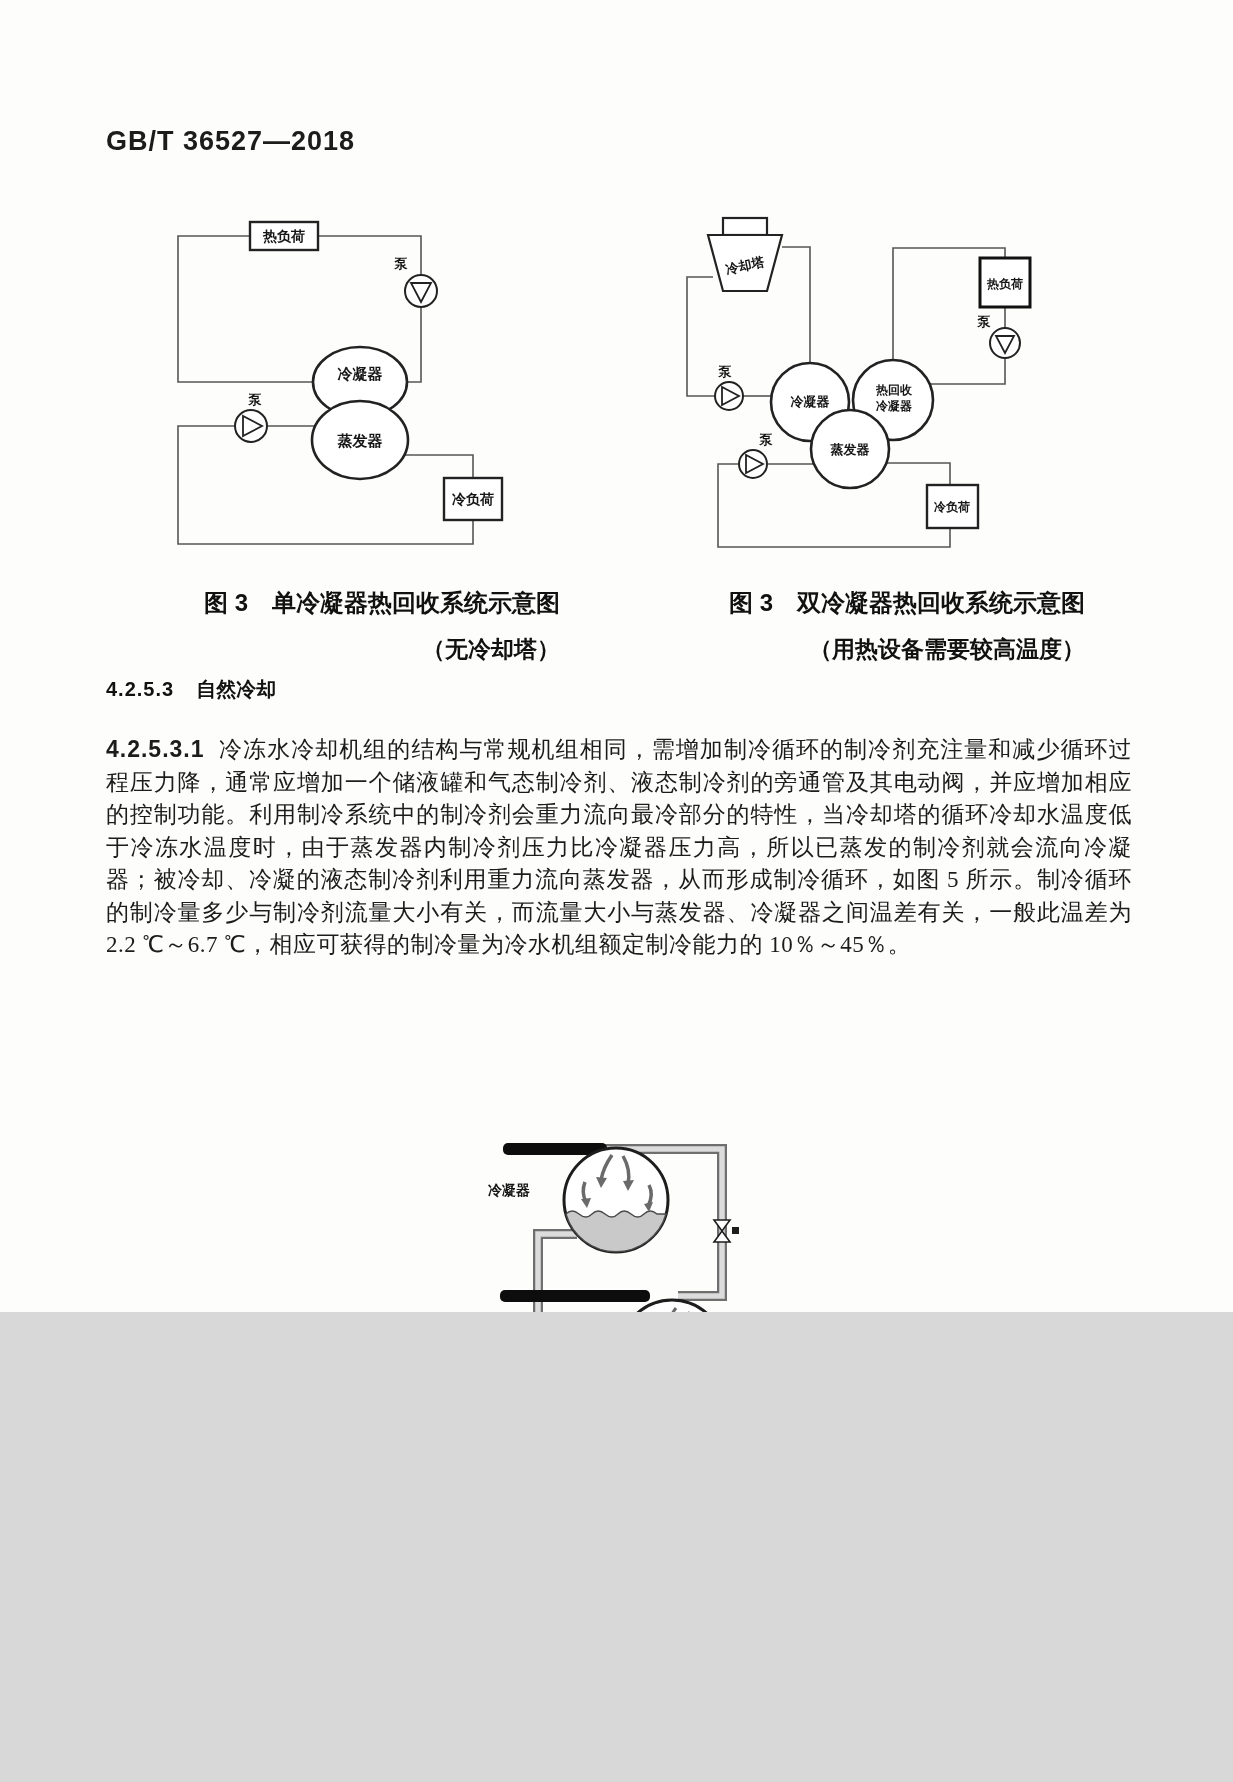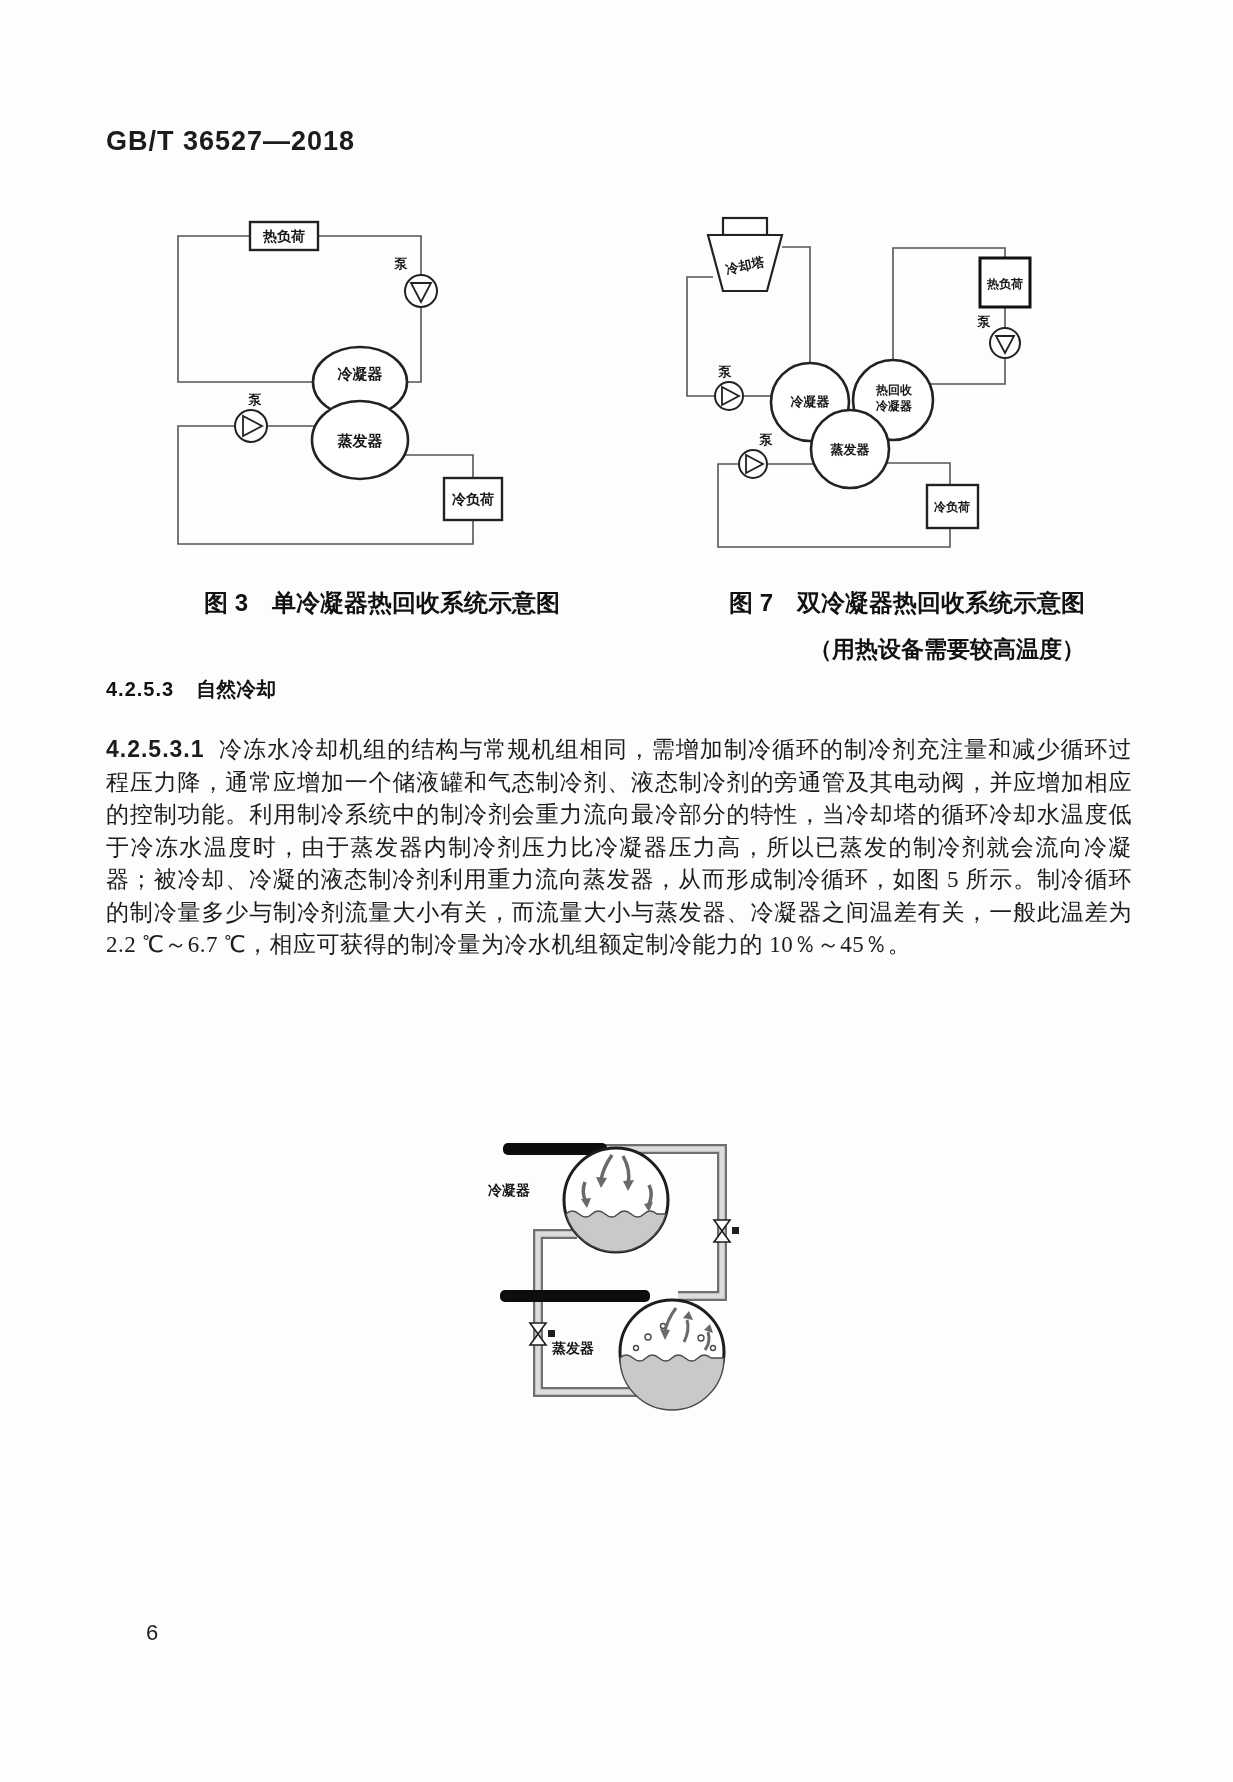--- a/index.html
+++ b/index.html
@@ -1,18 +1,18 @@
 <!DOCTYPE html>
 <html><head>
 <meta charset="utf-8">
 <style>
   html,body{margin:0;padding:0;background:#d8d8d8;}
   .page{
     position:relative;
-    width:1233px;height:1782px;
+    width:1233px;height:1312px;
     margin:0 auto;
     background:#fdfdfb;
     font-family:"Liberation Serif",serif;
     color:#1c1c1c;
     overflow:hidden;
   }
   .doc-header{
     position:absolute;left:106px;top:126px;
     font-family:"Liberation Sans",sans-serif;
     font-weight:bold;font-size:27px;letter-spacing:1px;
@@ -143,23 +143,24 @@
       <circle cx="365" cy="155" r="15" fill="#fff" stroke="#222" stroke-width="2"></circle>
       <polygon points="356,148 374,148 365,165" fill="none" stroke="#222" stroke-width="1.8"></polygon>
     </g>
 
     <rect x="287" y="297" width="51" height="43" fill="#fff" stroke="#222" stroke-width="2.4"></rect>
     <text x="312" y="323" font-size="12" text-anchor="middle">冷负荷</text>
   </svg>
 
   <div class="fig-caption" style="left:130px;top:580px;width:430px;">
     <div>图 3　单冷凝器热回收系统示意图</div>
+    <div class="sub">（无冷却塔）</div>
   </div>
   <div class="fig-caption" style="left:655px;top:580px;width:430px;">
-    <div>图 7　双冷凝器热回收系统示意图</div>
+    <div>图 3　双冷凝器热回收系统示意图</div>
     <div class="sub">（用热设备需要较高温度）</div>
   </div>
 
   <div class="section-heading">
     <span class="sec-num">4.2.5.3</span><span>自然冷却</span>
   </div>
 
   <div class="text-block">
     <p class="clause"><span class="clause-num">4.2.5.3.1</span><span>冷冻水冷却机组的结构与常规机组相同，需增加制冷循环的制冷剂充注量和减少循环过程压力降，通常应增加一个储液罐和气态制冷剂、液态制冷剂的旁通管及其电动阀，并应增加相应的控制功能。利用制冷系统中的制冷剂会重力流向最冷部分的特性，当冷却塔的循环冷却水温度低于冷冻水温度时，由于蒸发器内制冷剂压力比冷凝器压力高，所以已蒸发的制冷剂就会流向冷凝器；被冷却、冷凝的液态制冷剂利用重力流向蒸发器，从而形成制冷循环，如图 5 所示。制冷循环的制冷量多少与制冷剂流量大小有关，而流量大小与蒸发器、冷凝器之间温差有关，一般此温差为 2.2 ℃～6.7 ℃，相应可获得的制冷量为冷水机组额定制冷能力的 10％～45％。</span></p>
   </div>

